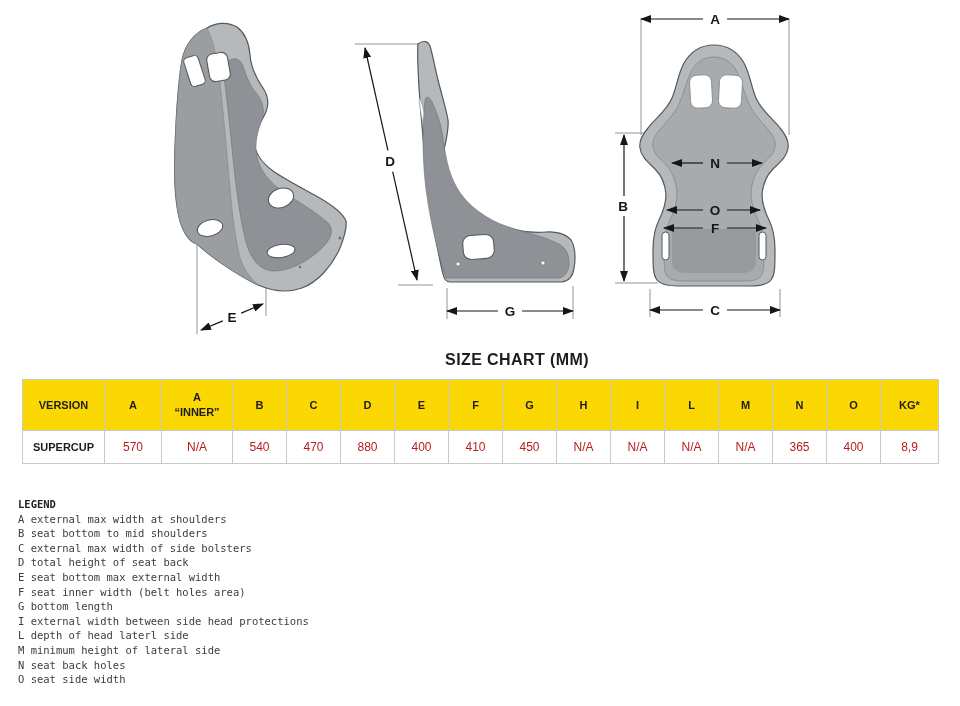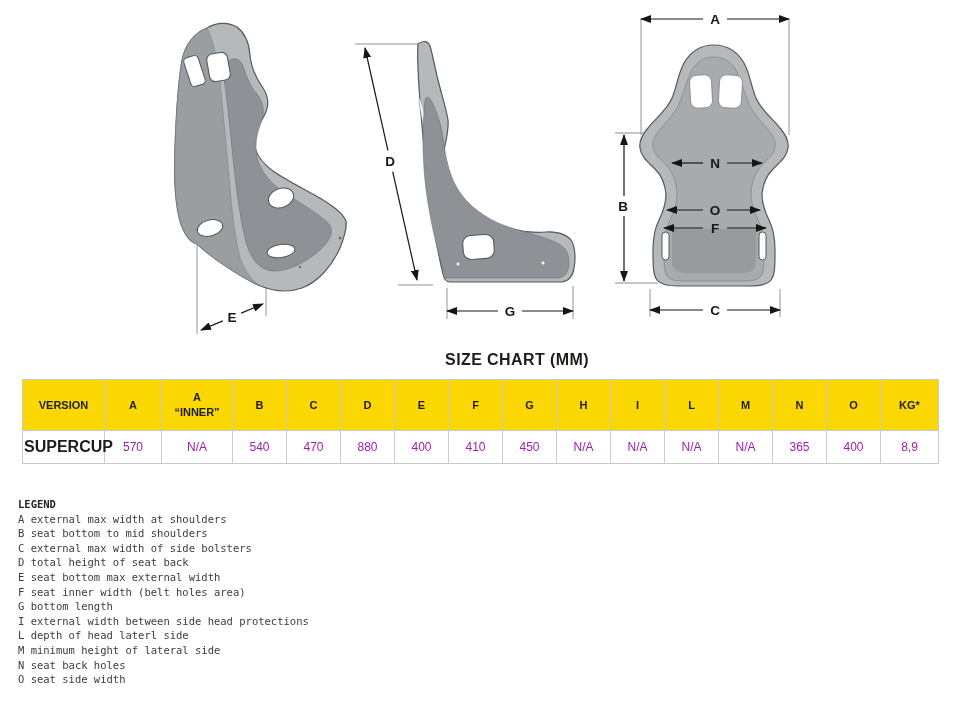--- a/index.html
+++ b/index.html
@@ -12,23 +12,23 @@
   .dimline{stroke:#161616;stroke-width:1.2;fill:none;}
   .ah{fill:#161616;}
   .shell-outline{stroke:#55595c;stroke-width:1.2;}
   .chart-title{width:960px;text-align:center;font-size:16px;font-weight:bold;
                letter-spacing:.4px;color:#1d1d1b;margin-top:6px;margin-left:37px;}
   table.size{border-collapse:collapse;margin:10px 0 0 22px;width:916px;table-layout:fixed;}
   table.size th{background:#FBD703;color:#1d1d1b;font-size:11px;font-weight:bold;
                 height:50px;border:1px solid #c9c9c9;text-align:center;vertical-align:middle;
                 padding:0 2px;}
   table.size th.pre-line{white-space:pre-line;line-height:1.35;}
-  table.size td{background:#fff;color:#a21caf;font-size:12px;height:30px;border:1px solid #c9c9c9;
+  table.size td{background:#fff;color:#b91c1c;font-size:12px;height:30px;border:1px solid #c9c9c9;
                 text-align:center;vertical-align:middle;}
-  table.size td.version{font-weight:bold;font-size:16px;color:#1d1d1b;}
+  table.size td.version{font-weight:bold;font-size:11px;color:#1d1d1b;}
   table.size{border:1px solid #b3b3b3;}
   .legend{margin:33px 16px 0 18px;font-family:"DejaVu Sans Mono","Liberation Mono",monospace;
           font-size:10.5px;line-height:14.6px;color:#3c3c3c;}
   .legend .heading{font-weight:bold;color:#232323;}
 </style>
 </head>
 <body>
 
 <div class="page">
 

